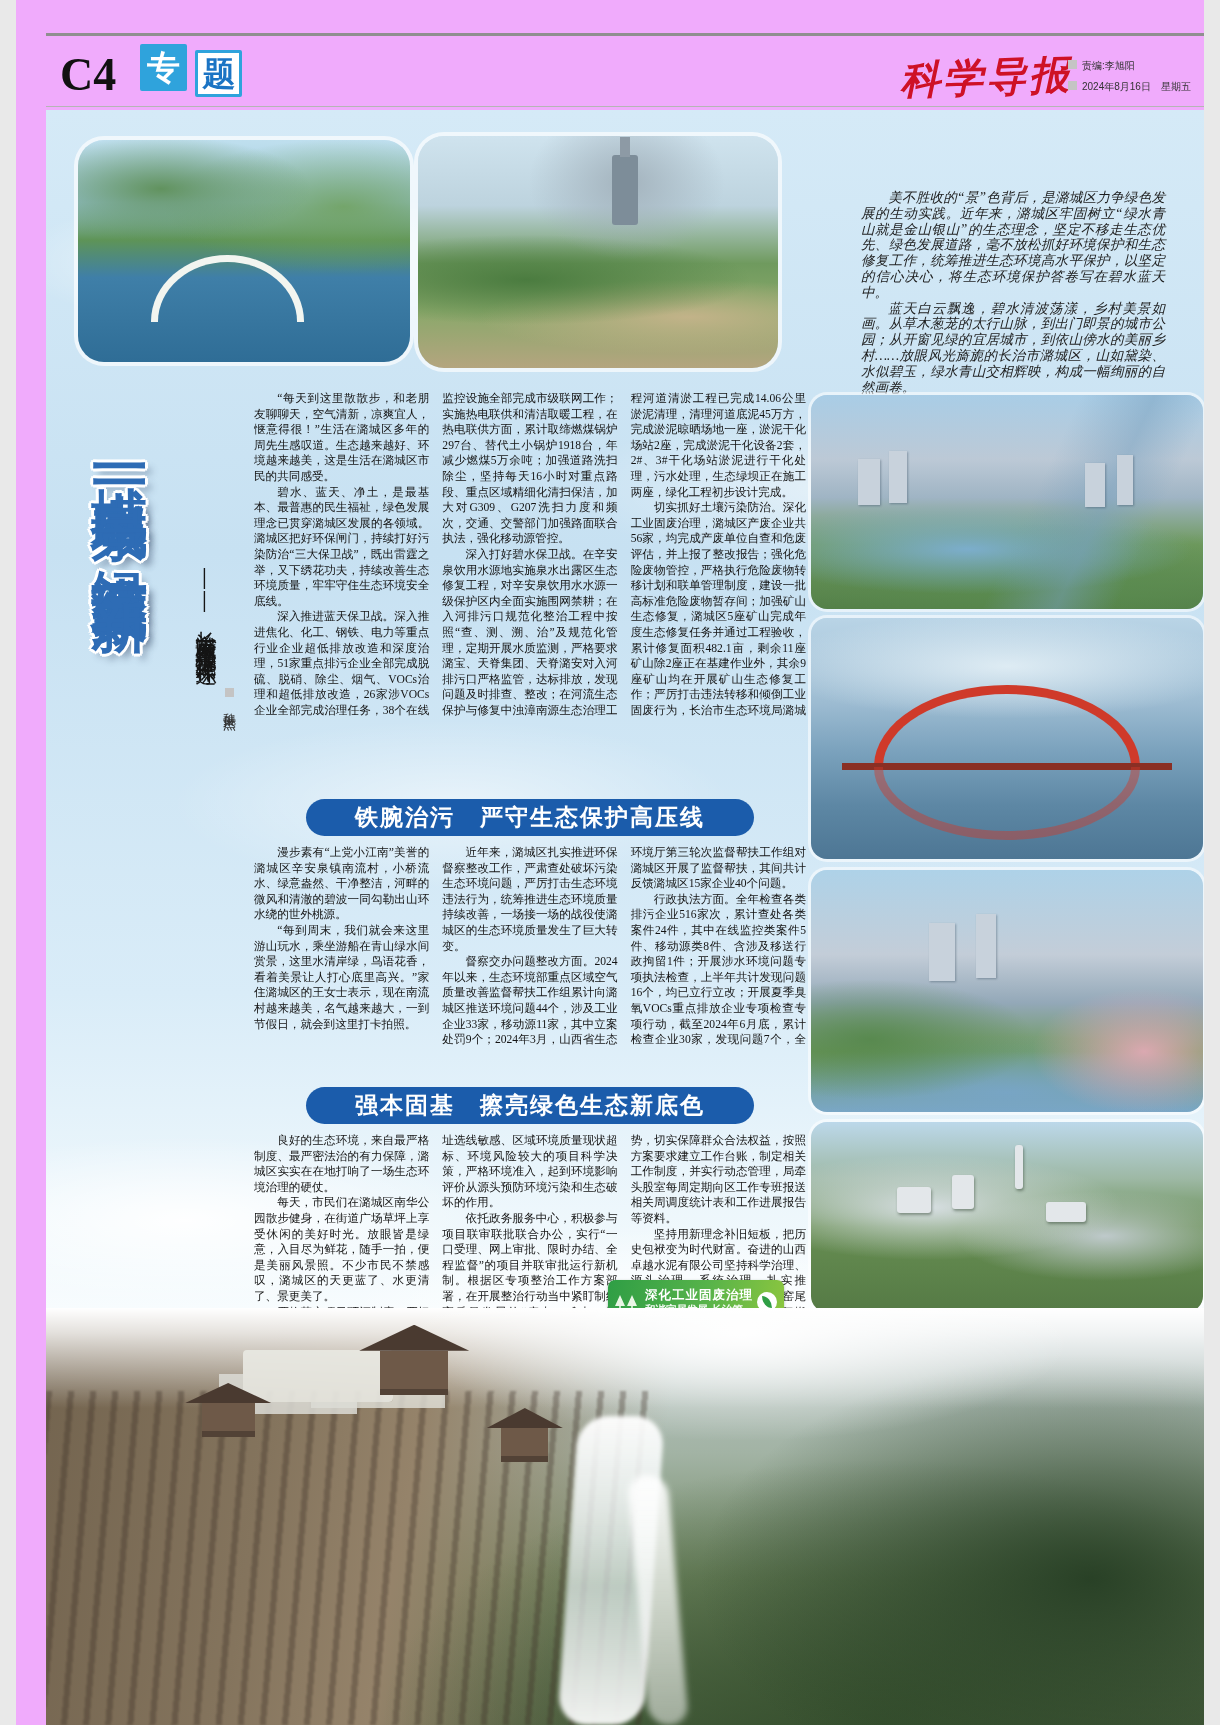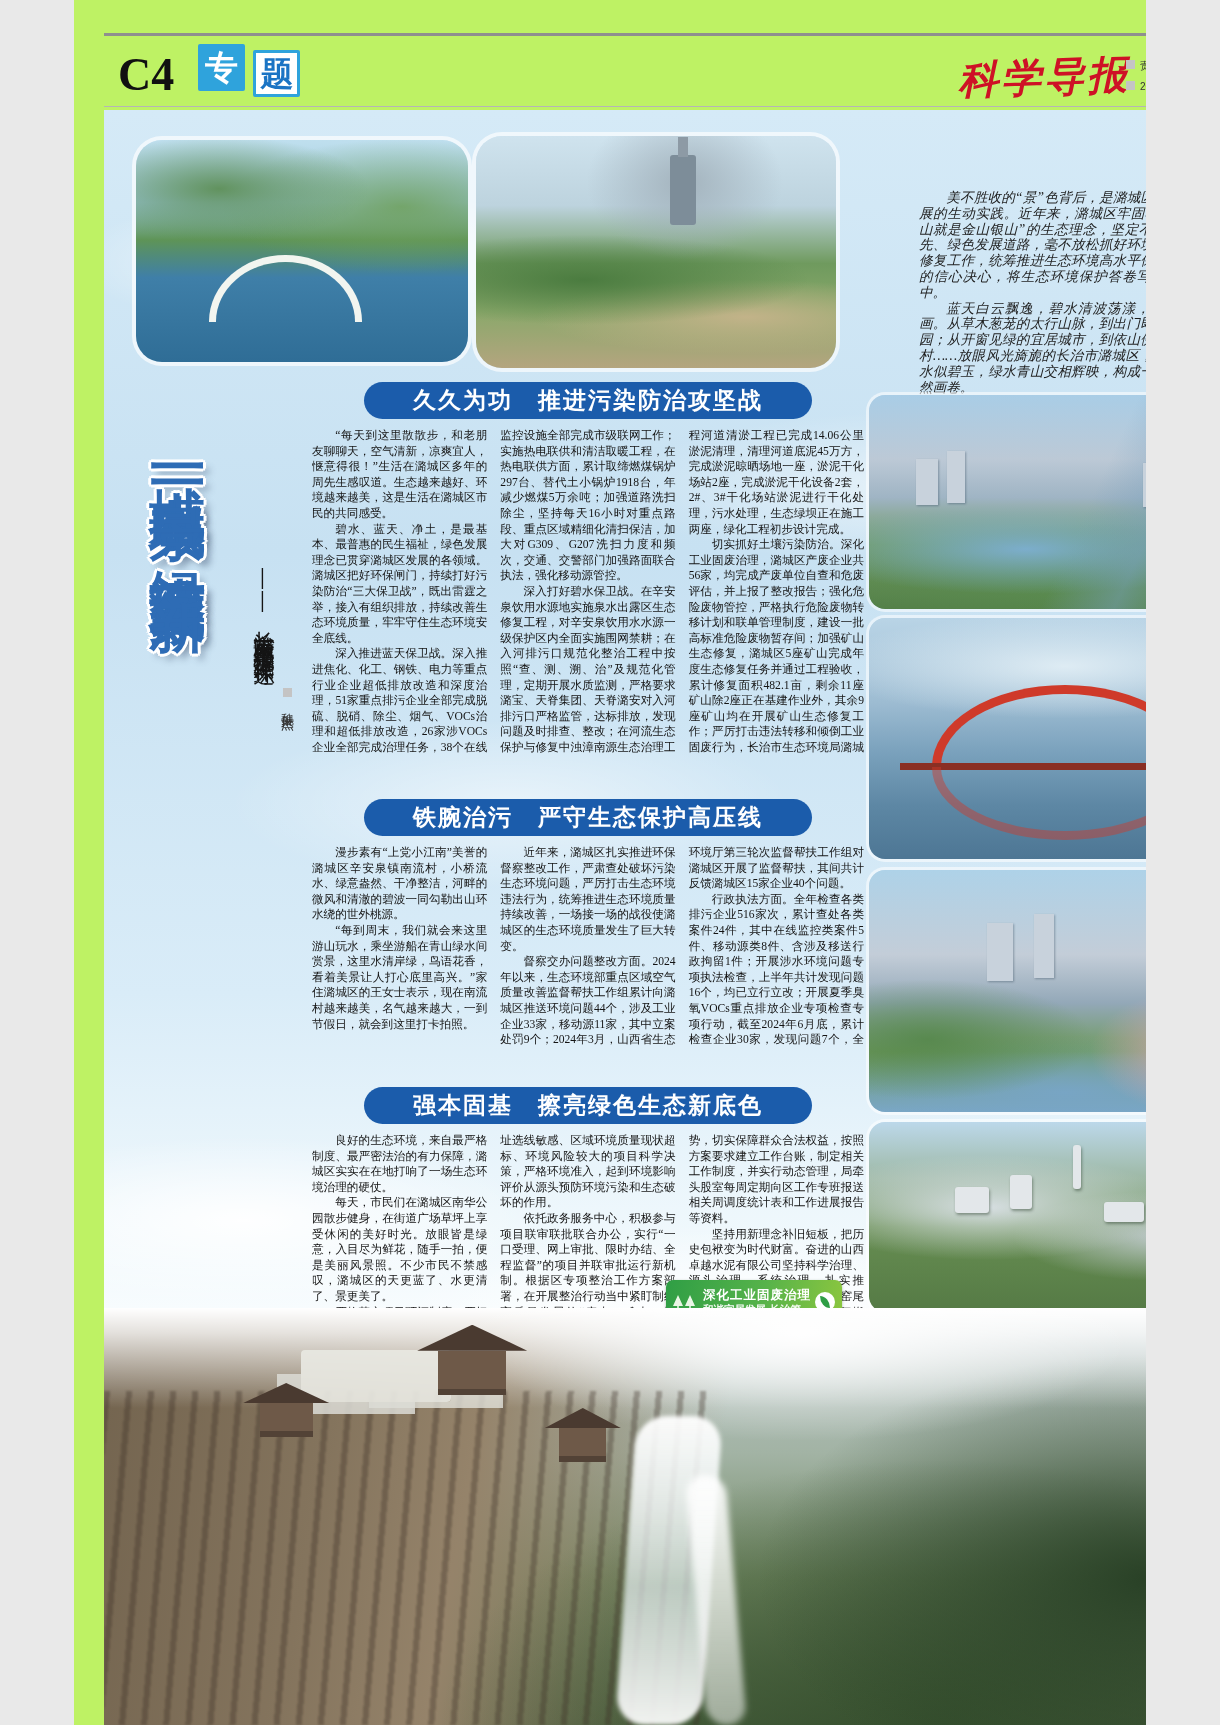--- a/index.html
+++ b/index.html
@@ -1,19 +1,19 @@
 <!DOCTYPE html>
 <html><head>
 <meta charset="utf-8">
 <style>
   * { margin:0; padding:0; box-sizing:border-box; }
   html,body { background:#e9e9e9; }
   .page {
-    position:relative; width:1072px; height:1725px; margin:0 auto;
-    background:#bef264; overflow:hidden;
+    position:relative; width:1188px; height:1725px; margin:0 auto;
+    background:#f0abfc; overflow:hidden;
     font-family:"Liberation Sans", sans-serif;
   }
   
   .topline { position:absolute; left:30px; top:33px; width:1160px; height:3px; background:#8f8f8f; }
   .headrule { position:absolute; left:30px; top:106px; width:1160px; height:1px; background:#b5b5b5; }
   .pagenum {
     position:absolute; left:44px; top:48px;
     font-family:"Liberation Serif", serif; font-size:46px; font-weight:bold; color:#111;
   }
   .logo { position:absolute; left:124px; top:44px; }
@@ -231,24 +231,23 @@
   <div class="intro">
     <p>美不胜收的“景”色背后，是潞城区力争绿色发展的生动实践。近年来，潞城区牢固树立“绿水青山就是金山银山”的生态理念，坚定不移走生态优先、绿色发展道路，毫不放松抓好环境保护和生态修复工作，统筹推进生态环境高水平保护，以坚定的信心决心，将生态环境保护答卷写在碧水蓝天中。</p>
     <p>蓝天白云飘逸，碧水清波荡漾，乡村美景如画。从草木葱茏的太行山脉，到出门即景的城市公园；从开窗见绿的宜居城市，到依山傍水的美丽乡村……放眼风光旖旎的长治市潞城区，山如黛染、水似碧玉，绿水青山交相辉映，构成一幅绚丽的自然画卷。</p>
   </div>
 
   <div class="v-head">一城山水一城景　绿染潞城万象新</div>
   <div class="v-sub">——长治市潞城区生态环境保护亮点工作综述</div>
   <div class="v-author"><span class="sq-v"></span><span>魏世杰</span></div>
 
   <div class="section sec1">
-    <div class="pill">久久为功　推进污染防治攻坚战</div>
     <div class="s-body b1">
       <p>“每天到这里散散步，和老朋友聊聊天，空气清新，凉爽宜人，惬意得很！”生活在潞城区多年的周先生感叹道。生态越来越好、环境越来越美，这是生活在潞城区市民的共同感受。</p>
-      <p>碧水、蓝天、净土，是最基本、最普惠的民生福祉，绿色发展理念已贯穿潞城区发展的各领域。潞城区把好环保闸门，持续打好污染防治“三大保卫战”，既出雷霆之举，接入有组织排放，持续改善生态环境质量，牢牢守住生态环境安全底线。</p>
+      <p>碧水、蓝天、净土，是最基本、最普惠的民生福祉，绿色发展理念已贯穿潞城区发展的各领域。潞城区把好环保闸门，持续打好污染防治“三大保卫战”，既出雷霆之举，又下绣花功夫，持续改善生态环境质量，牢牢守住生态环境安全底线。</p>
       <p>深入推进蓝天保卫战。深入推进焦化、化工、钢铁、电力等重点行业企业超低排放改造和深度治理，51家重点排污企业全部完成脱硫、脱硝、除尘、烟气、VOCs治理和超低排放改造，26家涉VOCs企业全部完成治理任务，38个在线监控设施全部完成市级联网工作；实施热电联供和清洁取暖工程，在热电联供方面，累计取缔燃煤锅炉297台、替代土小锅炉1918台，年减少燃煤5万余吨；加强道路洗扫除尘，坚持每天16小时对重点路段、重点区域精细化清扫保洁，加大对G309、G207洗扫力度和频次，交通、交警部门加强路面联合执法，强化移动源管控。</p>
       <p>深入打好碧水保卫战。在辛安泉饮用水源地实施泉水出露区生态修复工程，对辛安泉饮用水水源一级保护区内全面实施围网禁耕；在入河排污口规范化整治工程中按照“查、测、溯、治”及规范化管理，定期开展水质监测，严格要求潞宝、天脊集团、天脊潞安对入河排污口严格监管，达标排放，发现问题及时排查、整改；在河流生态保护与修复中浊漳南源生态治理工程河道清淤工程已完成14.06公里淤泥清理，清理河道底泥45万方，完成淤泥晾晒场地一座，淤泥干化场站2座，完成淤泥干化设备2套，2#、3#干化场站淤泥进行干化处理，污水处理，生态绿坝正在施工两座，绿化工程初步设计完成。</p>
       <p>切实抓好土壤污染防治。深化工业固废治理，潞城区产废企业共56家，均完成产废单位自查和危废评估，并上报了整改报告；强化危险废物管控，严格执行危险废物转移计划和联单管理制度，建设一批高标准危险废物暂存间；加强矿山生态修复，潞城区5座矿山完成年度生态修复任务并通过工程验收，累计修复面积482.1亩，剩余11座矿山除2座正在基建作业外，其余9座矿山均在开展矿山生态修复工作；严厉打击违法转移和倾倒工业固废行为，长治市生态环境局潞城分局持续加大对工业固体废物排查整治，通过摸排历史遗留固废量为0。</p>
 
     </div>
   </div>
 
   <div class="section sec2">
     <div class="pill">铁腕治污　严守生态保护高压线</div>
     <div class="s-body b2">

